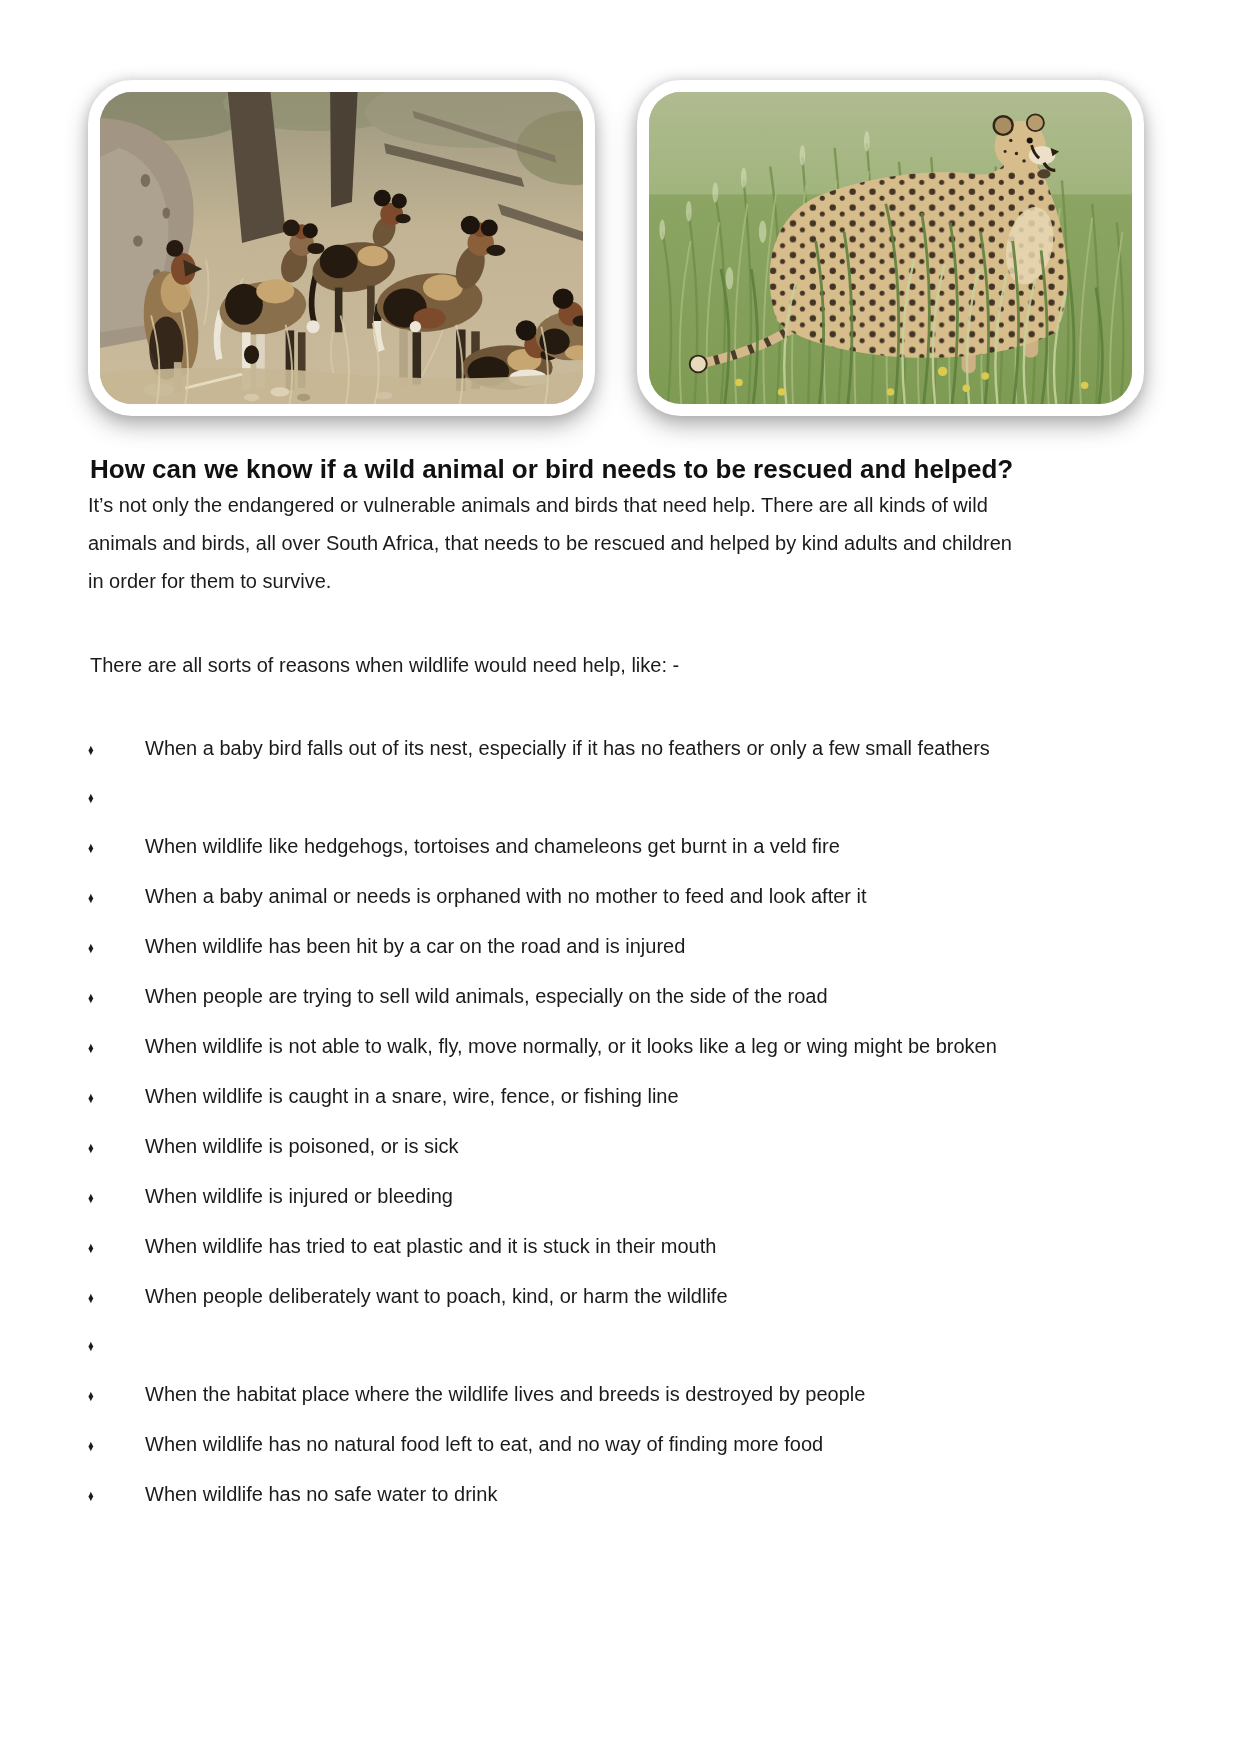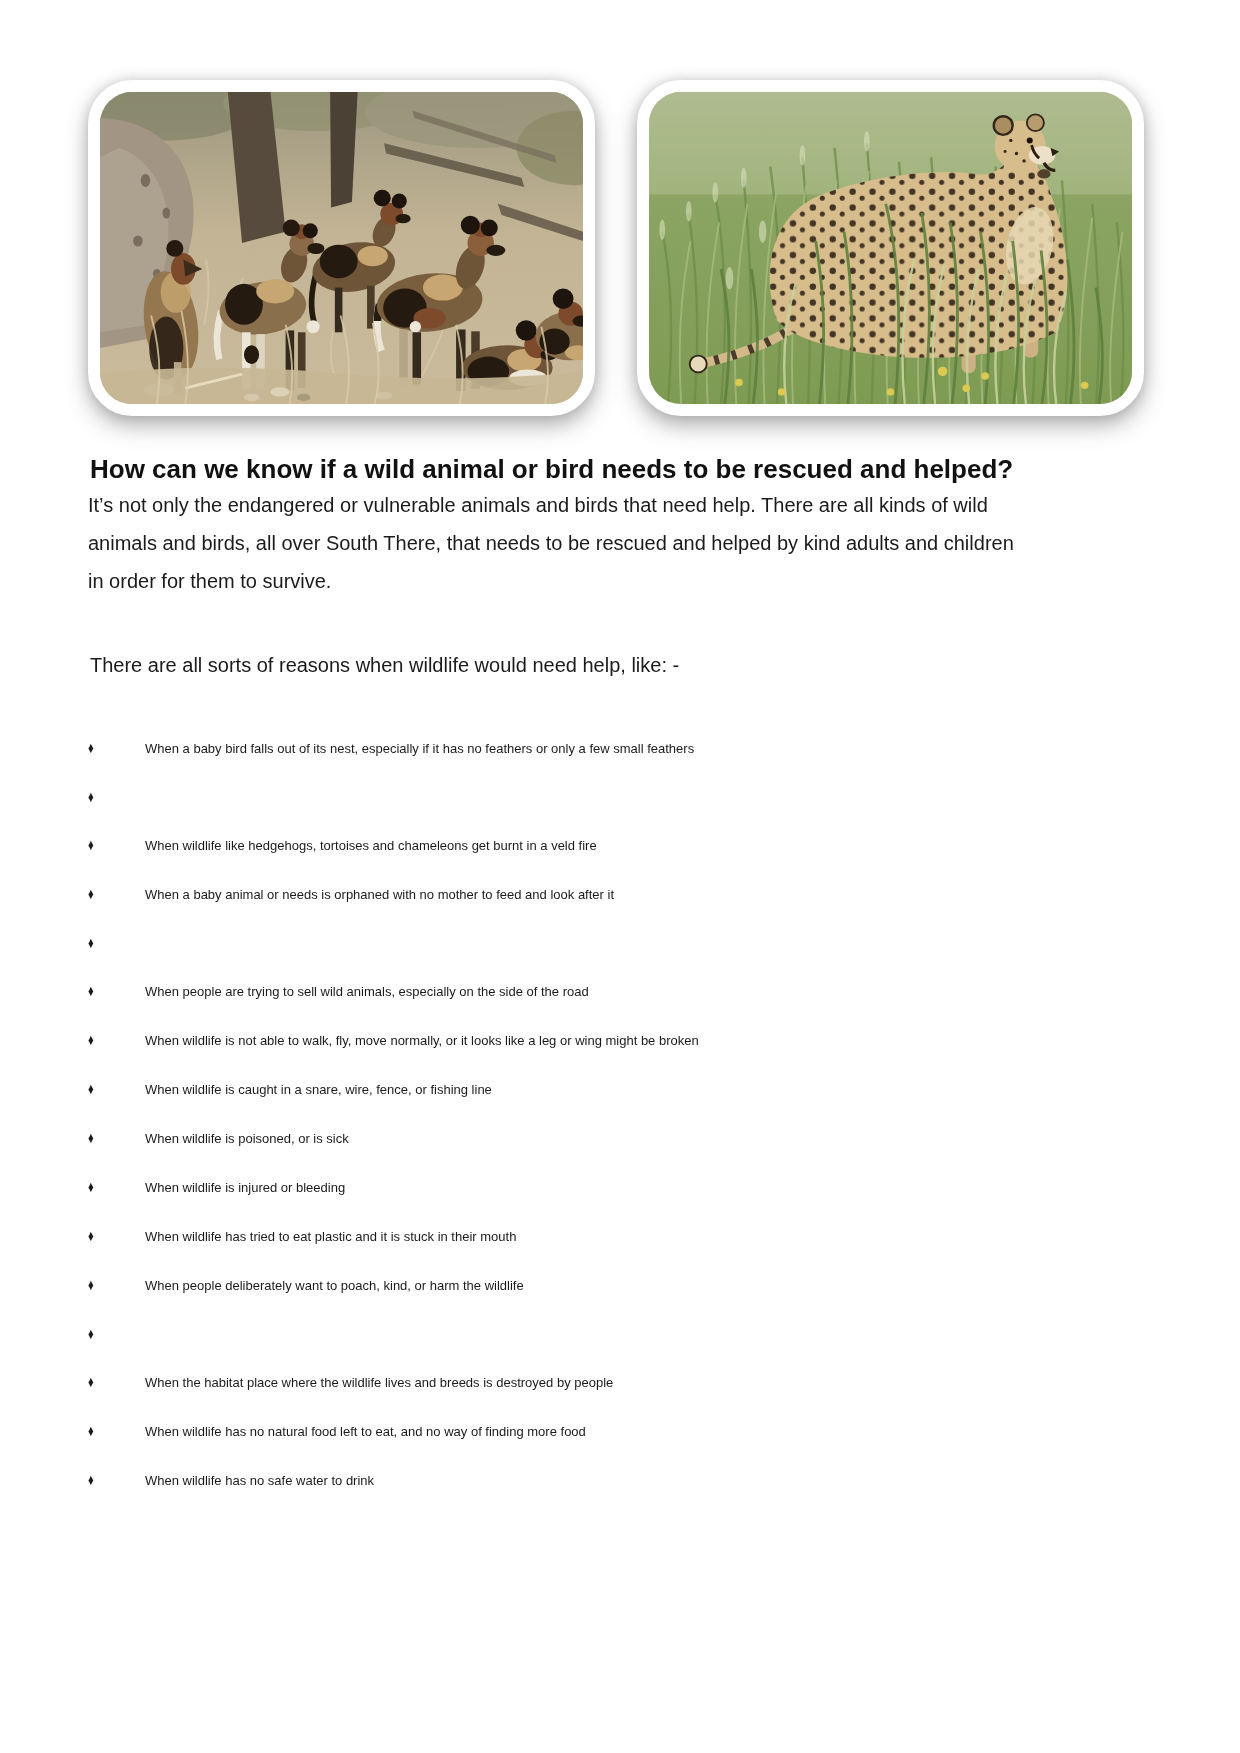--- a/index.html
+++ b/index.html
@@ -14,21 +14,21 @@
   h1.page-title{margin:36px 0 0 2px;font-size:26px;line-height:34px;font-weight:bold;color:#111;}
 
   .intro{margin-top:0;}
   .intro .line{font-size:20px;line-height:38px;white-space:nowrap;}
 
   .list-intro{margin:46px 0 0 2px;font-size:20px;line-height:38px;white-space:nowrap;}
 
   ul.reasons{list-style:none;margin:50px 0 0 0;padding:0;width:1130px;}
   ul.reasons li{display:flex;align-items:baseline;line-height:28px;margin:0 0 20px 0;}
   .bullet{flex:none;width:57px;font-size:14px;color:#1b1b1b;transform:scale(.8,1.1);transform-origin:left center;}
-  .li-text{font-size:13px;white-space:nowrap;}
+  .li-text{font-size:20px;white-space:nowrap;}
 </style>
 </head>
 <body>
 
 <div class="page">
 
   <div class="photos-row">
 
     <figure class="photo">
       <svg viewBox="0 0 510 335" preserveAspectRatio="none" role="img" aria-label="Pack of African wild dogs in dry bushveld">
@@ -296,21 +296,21 @@
         </g>
       </svg>
     </figure>
 
   </div>
 
   <h1 class="page-title">How can we know if a wild animal or bird needs to be rescued and helped?</h1>
 
   <div class="intro">
     <div class="line">It’s not only the endangered or vulnerable animals and birds that need help. There are all kinds of wild</div>
-    <div class="line">animals and birds, all over South There, that needs to be rescued and helped by kind adults and children</div>
+    <div class="line">animals and birds, all over South Africa, that needs to be rescued and helped by kind adults and children</div>
     <div class="line">in order for them to survive.</div>
   </div>
 
   <p class="list-intro">There are all sorts of reasons when wildlife would need help, like: -</p>
 
   <ul class="reasons">
     <li>
         <span class="bullet">♦</span>
         <span class="li-text">When a baby bird falls out of its nest, especially if it has no feathers or only a few small feathers</span>
       </li>
@@ -320,20 +320,21 @@
     <li>
         <span class="bullet">♦</span>
         <span class="li-text">When wildlife like hedgehogs, tortoises and chameleons  get burnt in a veld fire</span>
       </li>
     <li>
         <span class="bullet">♦</span>
         <span class="li-text">When a baby animal or needs is orphaned with no mother to feed and look after it</span>
       </li>
     <li>
         <span class="bullet">♦</span>
+        <span class="li-text">When wildlife  has been hit by a car on the road and is injured</span>
       </li>
     <li>
         <span class="bullet">♦</span>
         <span class="li-text">When people are trying to sell wild animals, especially on the side of the road</span>
       </li>
     <li>
         <span class="bullet">♦</span>
         <span class="li-text">When wildlife is not able to walk, fly, move normally, or it looks like a leg or wing might be broken</span>
       </li>
     <li>

